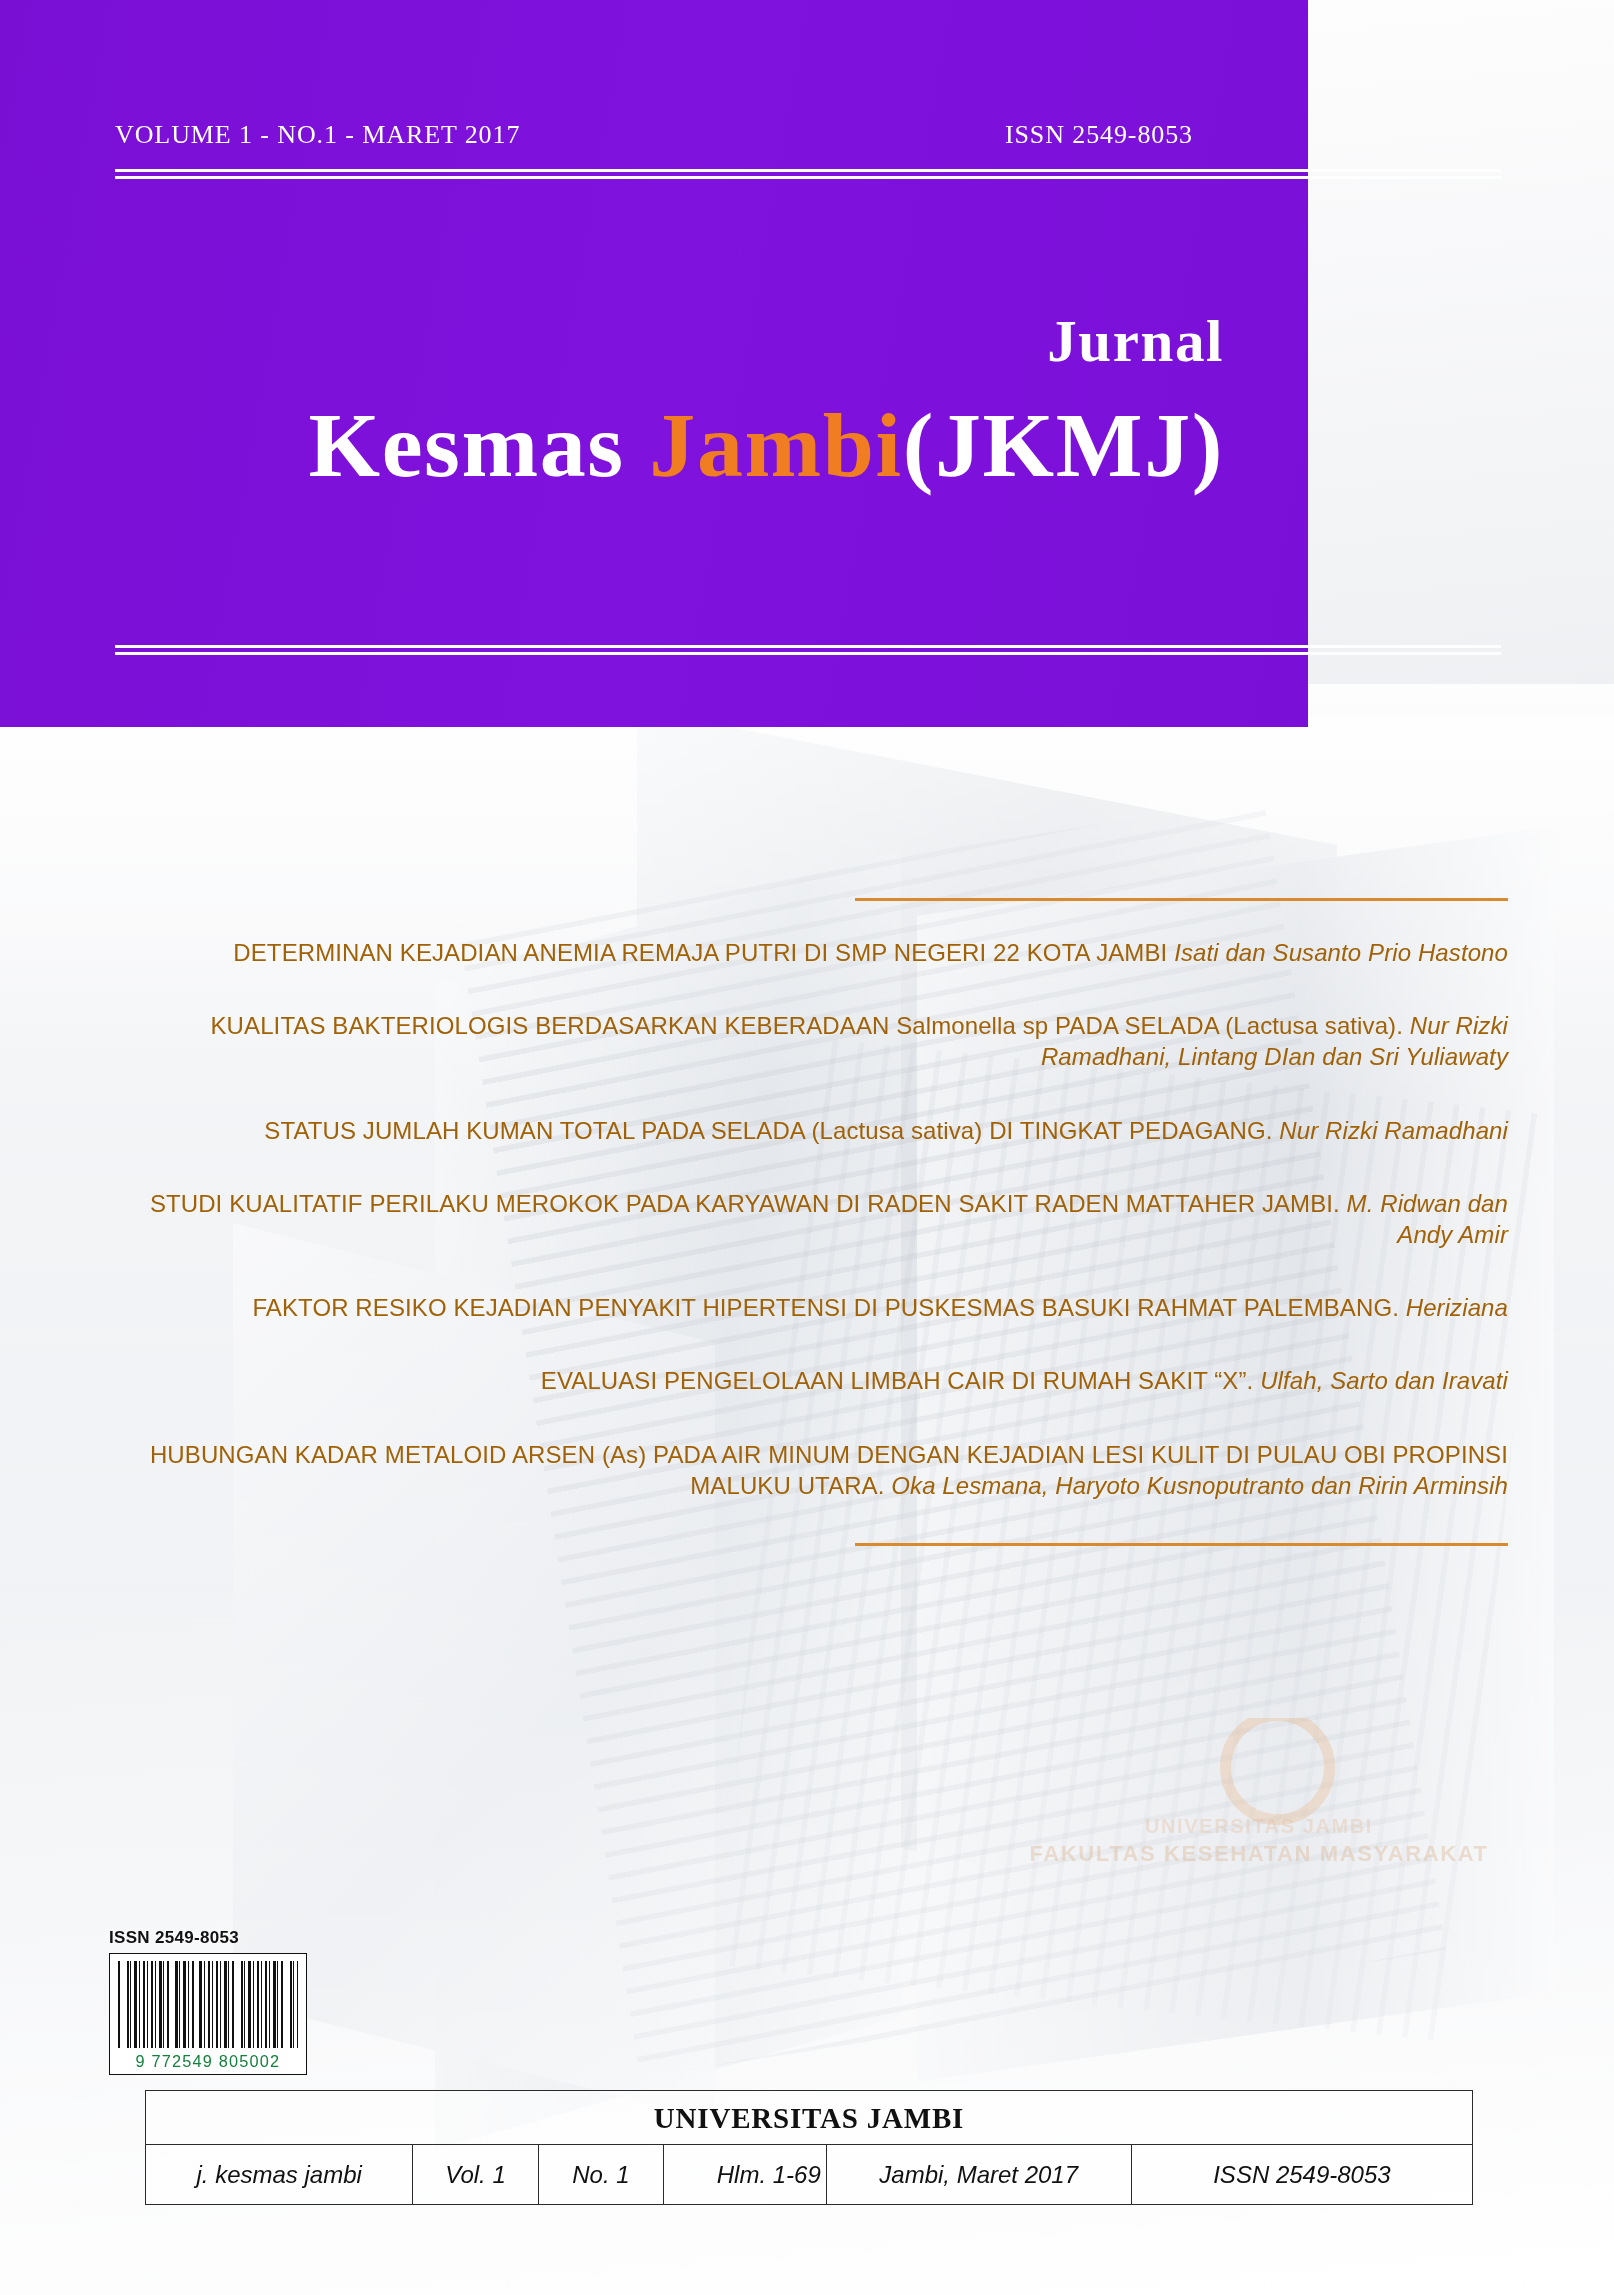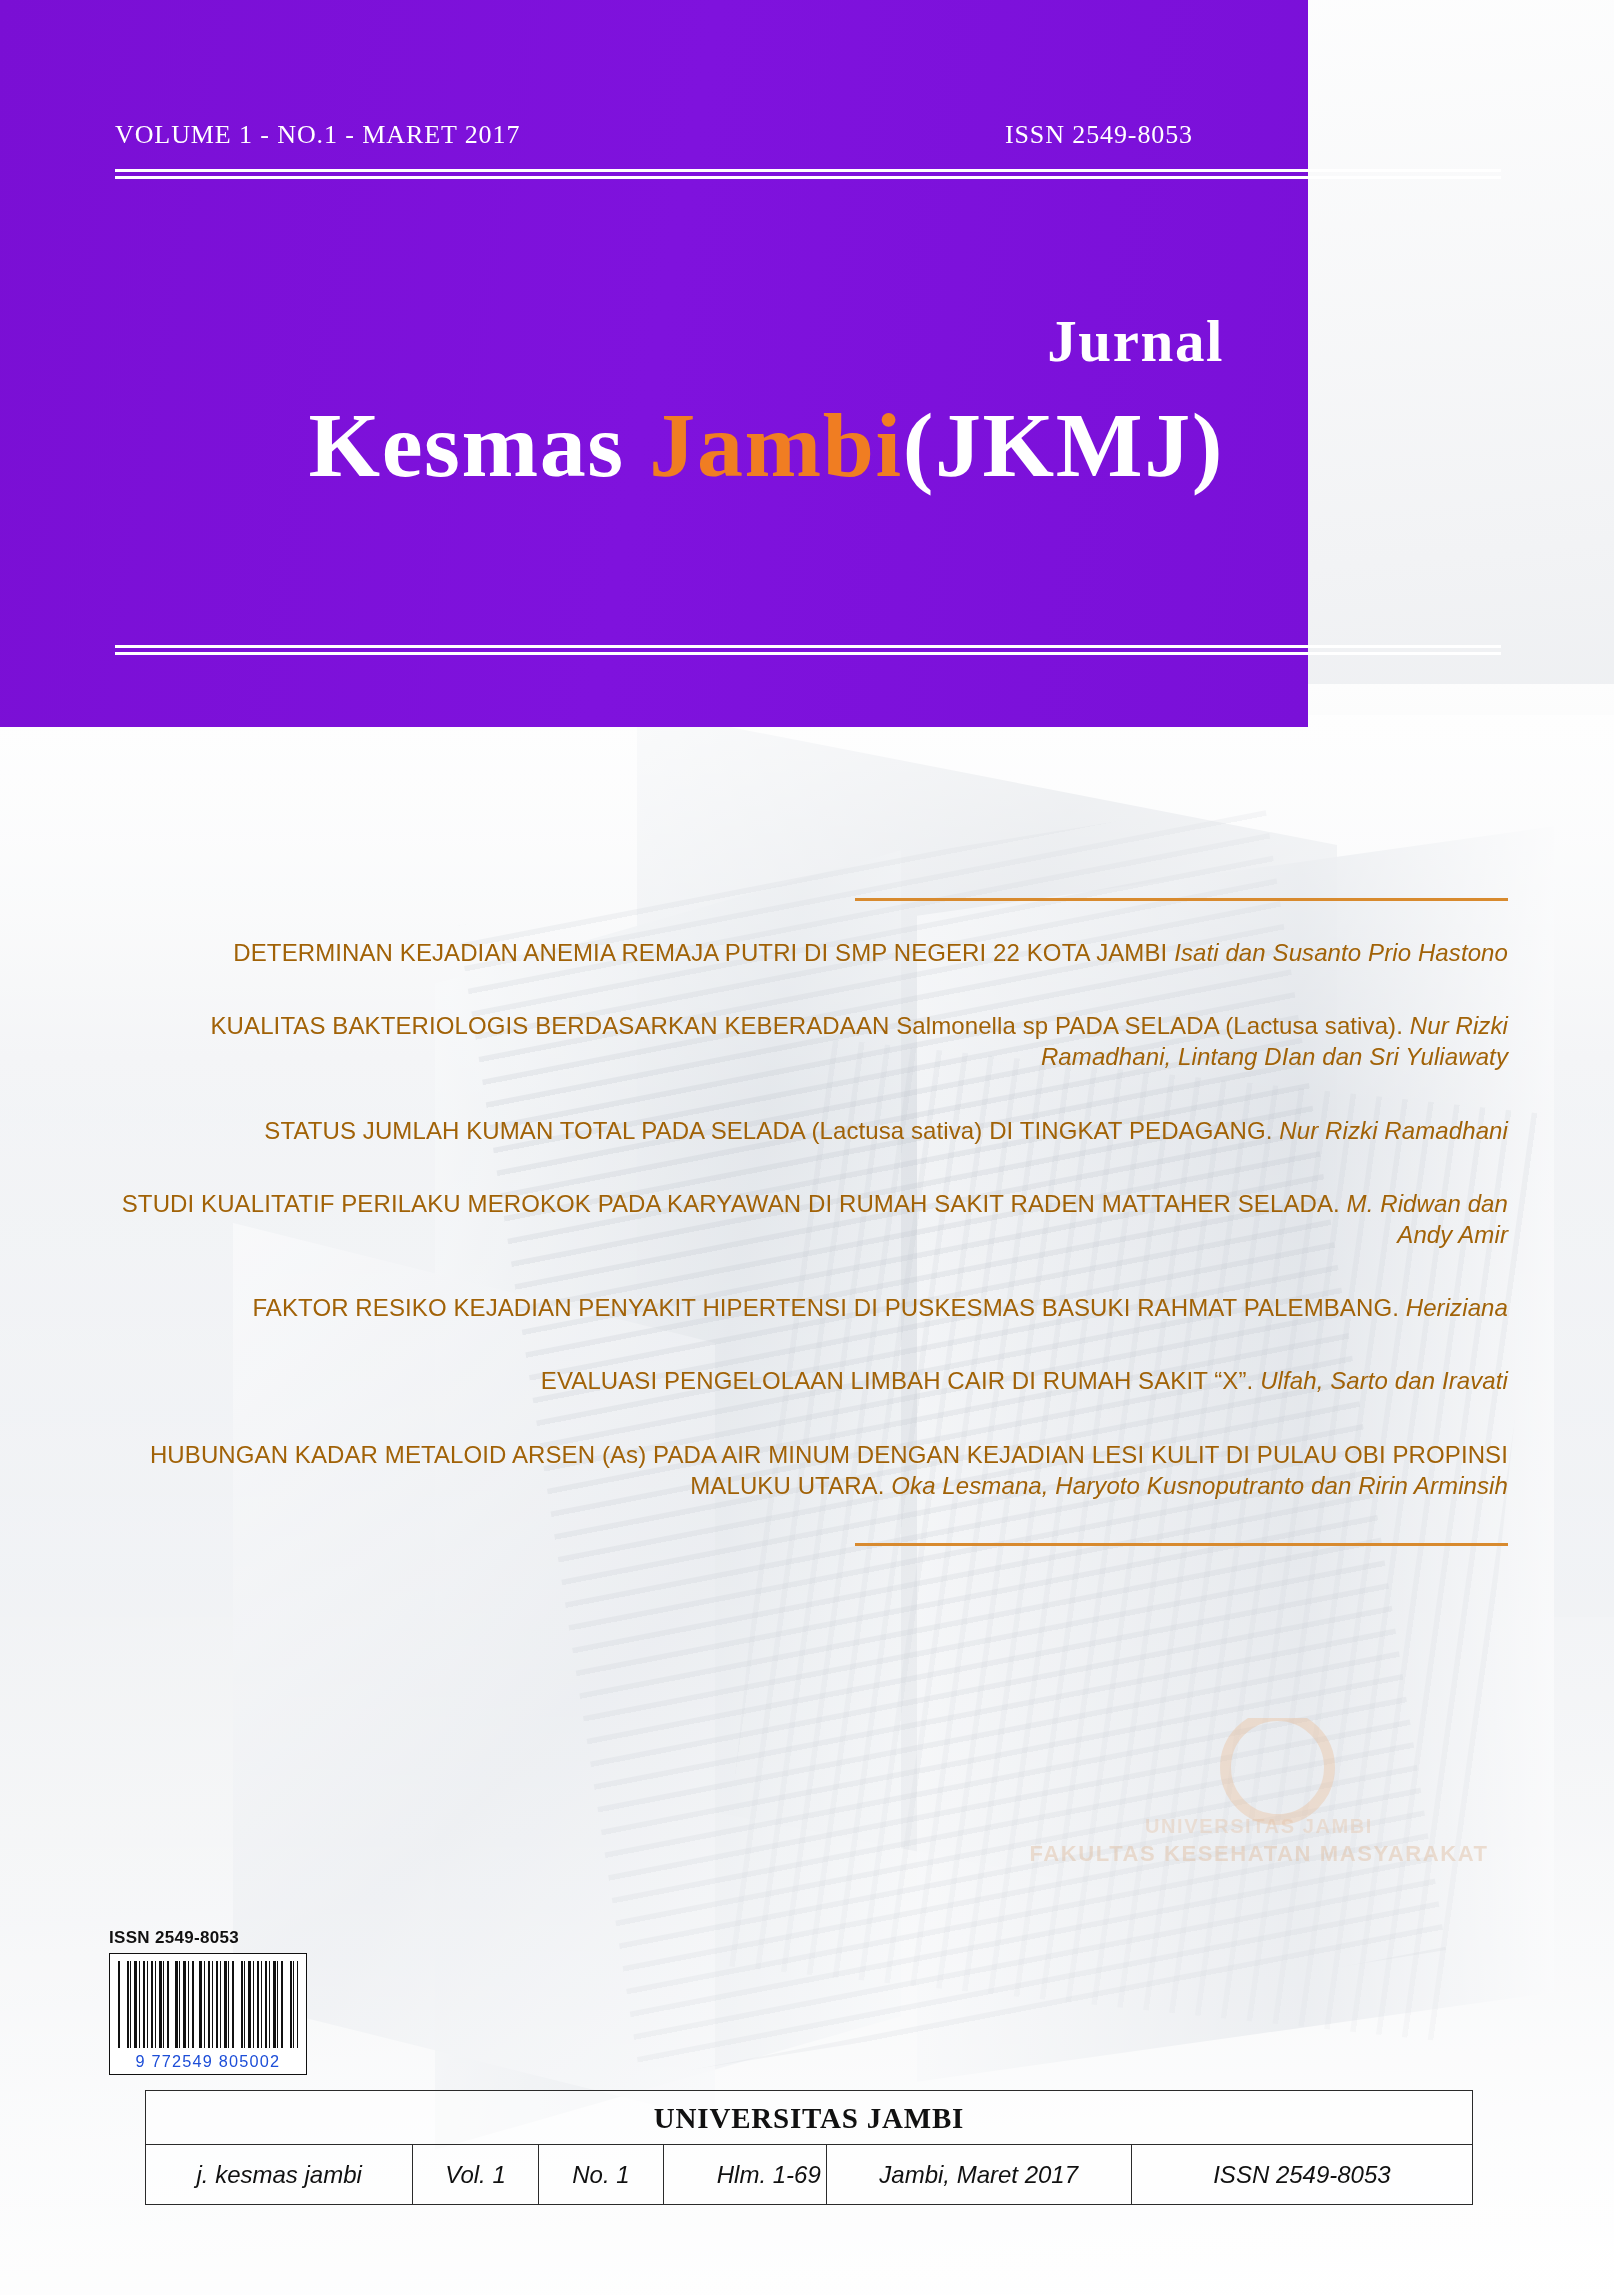--- a/index.html
+++ b/index.html
@@ -250,21 +250,21 @@
       #fff 5.4px, #fff 8.6px,
       #111 8.6px, #111 11px,
       #fff 11px, #fff 12.4px,
       #111 12.4px, #111 13.2px,
       #fff 13.2px, #fff 16.3px
     );
   }
   .barcode-num {
     font-family: "Liberation Sans", sans-serif;
     font-size: 16.3px;
-    color: #1d4ed8;
+    color: #15803d;
     letter-spacing: 1.2px;
     margin-top: 3.1px;
     text-align: center;
   }
 
   
   .footer-table {
     position: absolute;
     left: 145px;
     top: 2090px;
@@ -354,21 +354,21 @@
       <span>KUALITAS BAKTERIOLOGIS BERDASARKAN KEBERADAAN Salmonella sp PADA SELADA (Lactusa sativa).</span>
       <span class="auth">Nur Rizki Ramadhani, Lintang DIan dan Sri Yuliawaty</span>
     </div>
 
     <div class="toc-item">
       <span>STATUS JUMLAH KUMAN TOTAL PADA SELADA (Lactusa sativa) DI TINGKAT PEDAGANG.</span>
       <span class="auth">Nur Rizki Ramadhani</span>
     </div>
 
     <div class="toc-item">
-      <span>STUDI KUALITATIF PERILAKU MEROKOK PADA KARYAWAN DI RUMAH SAKIT RADEN MATTAHER SELADA.</span>
+      <span>STUDI KUALITATIF PERILAKU MEROKOK PADA KARYAWAN DI RADEN SAKIT RADEN MATTAHER JAMBI.</span>
       <span class="auth">M. Ridwan dan Andy Amir</span>
     </div>
 
     <div class="toc-item">
       <span>FAKTOR RESIKO KEJADIAN PENYAKIT HIPERTENSI DI PUSKESMAS BASUKI RAHMAT PALEMBANG.</span>
       <span class="auth">Heriziana</span>
     </div>
 
     <div class="toc-item">
       <span>EVALUASI PENGELOLAAN LIMBAH CAIR DI RUMAH SAKIT “X”.</span>

